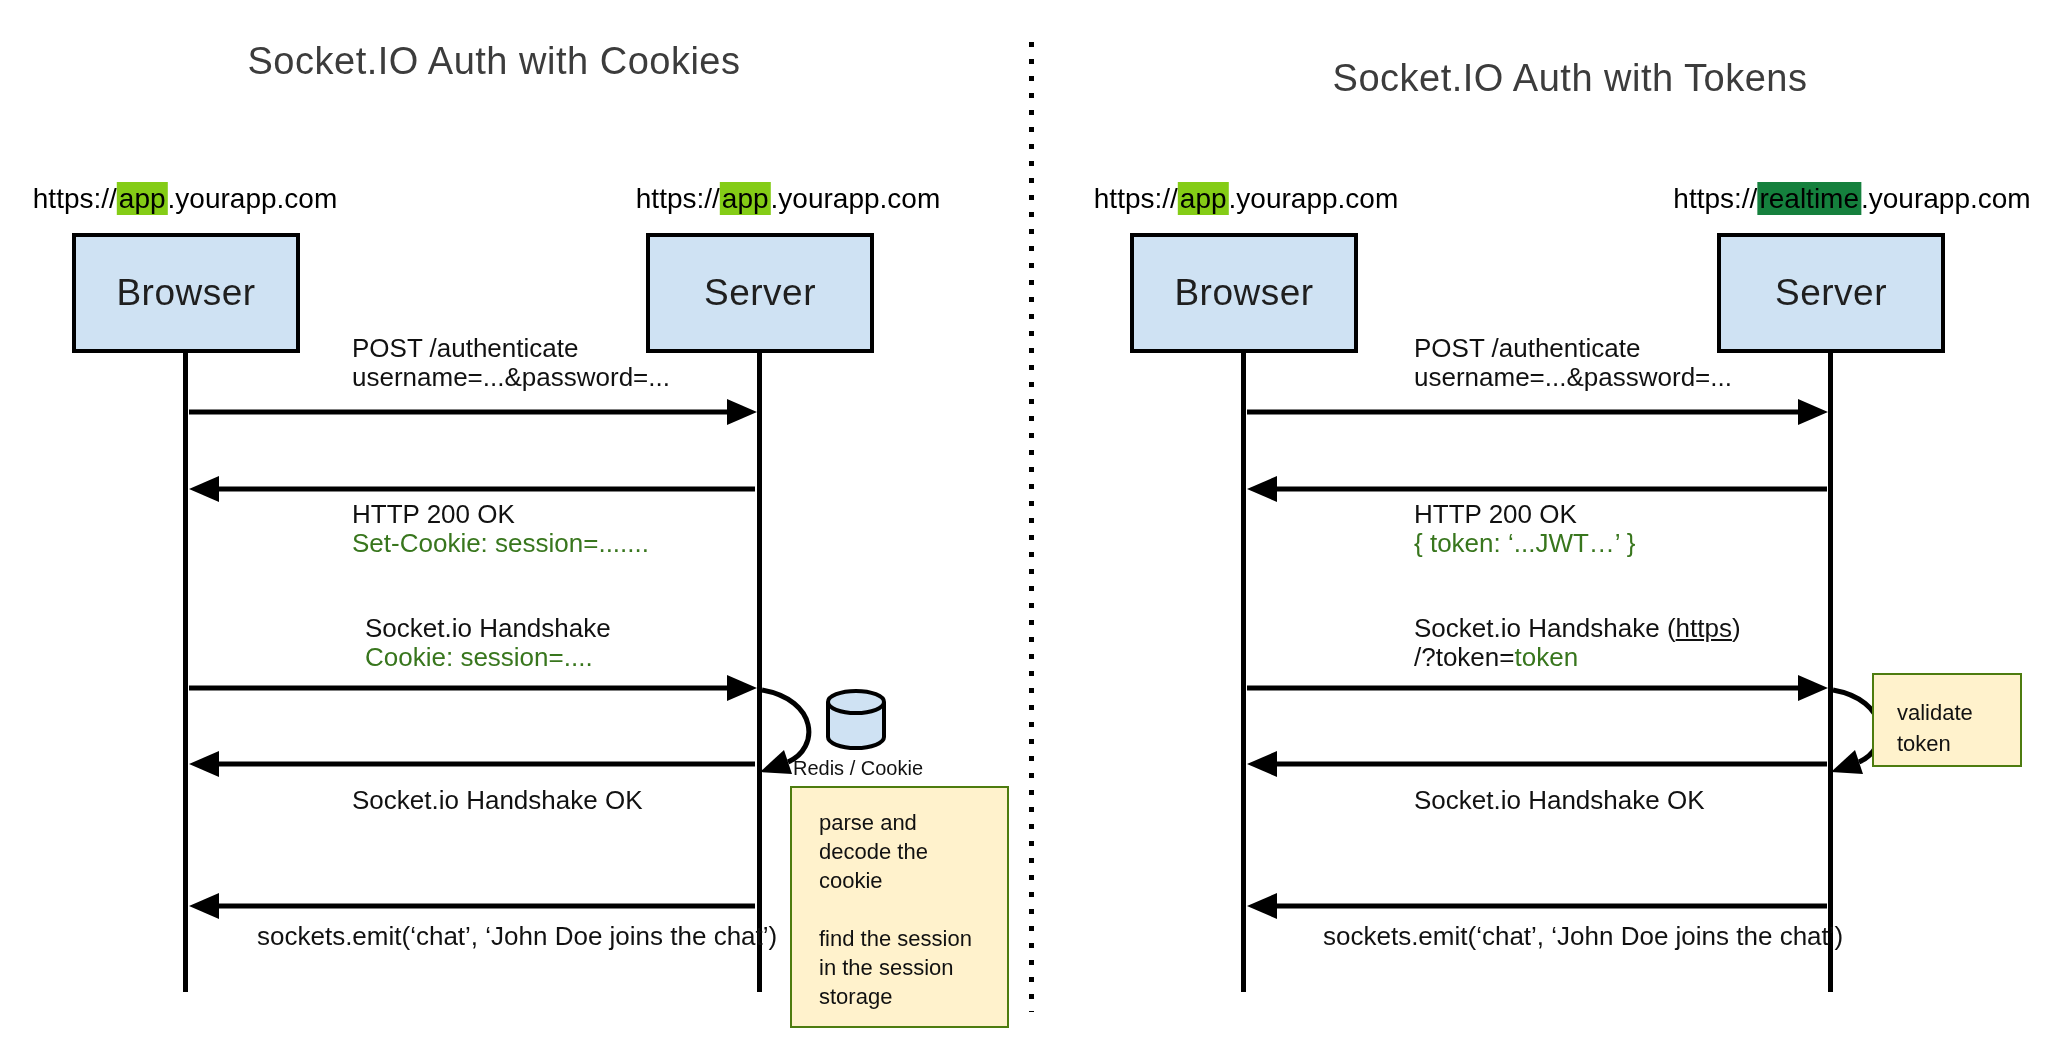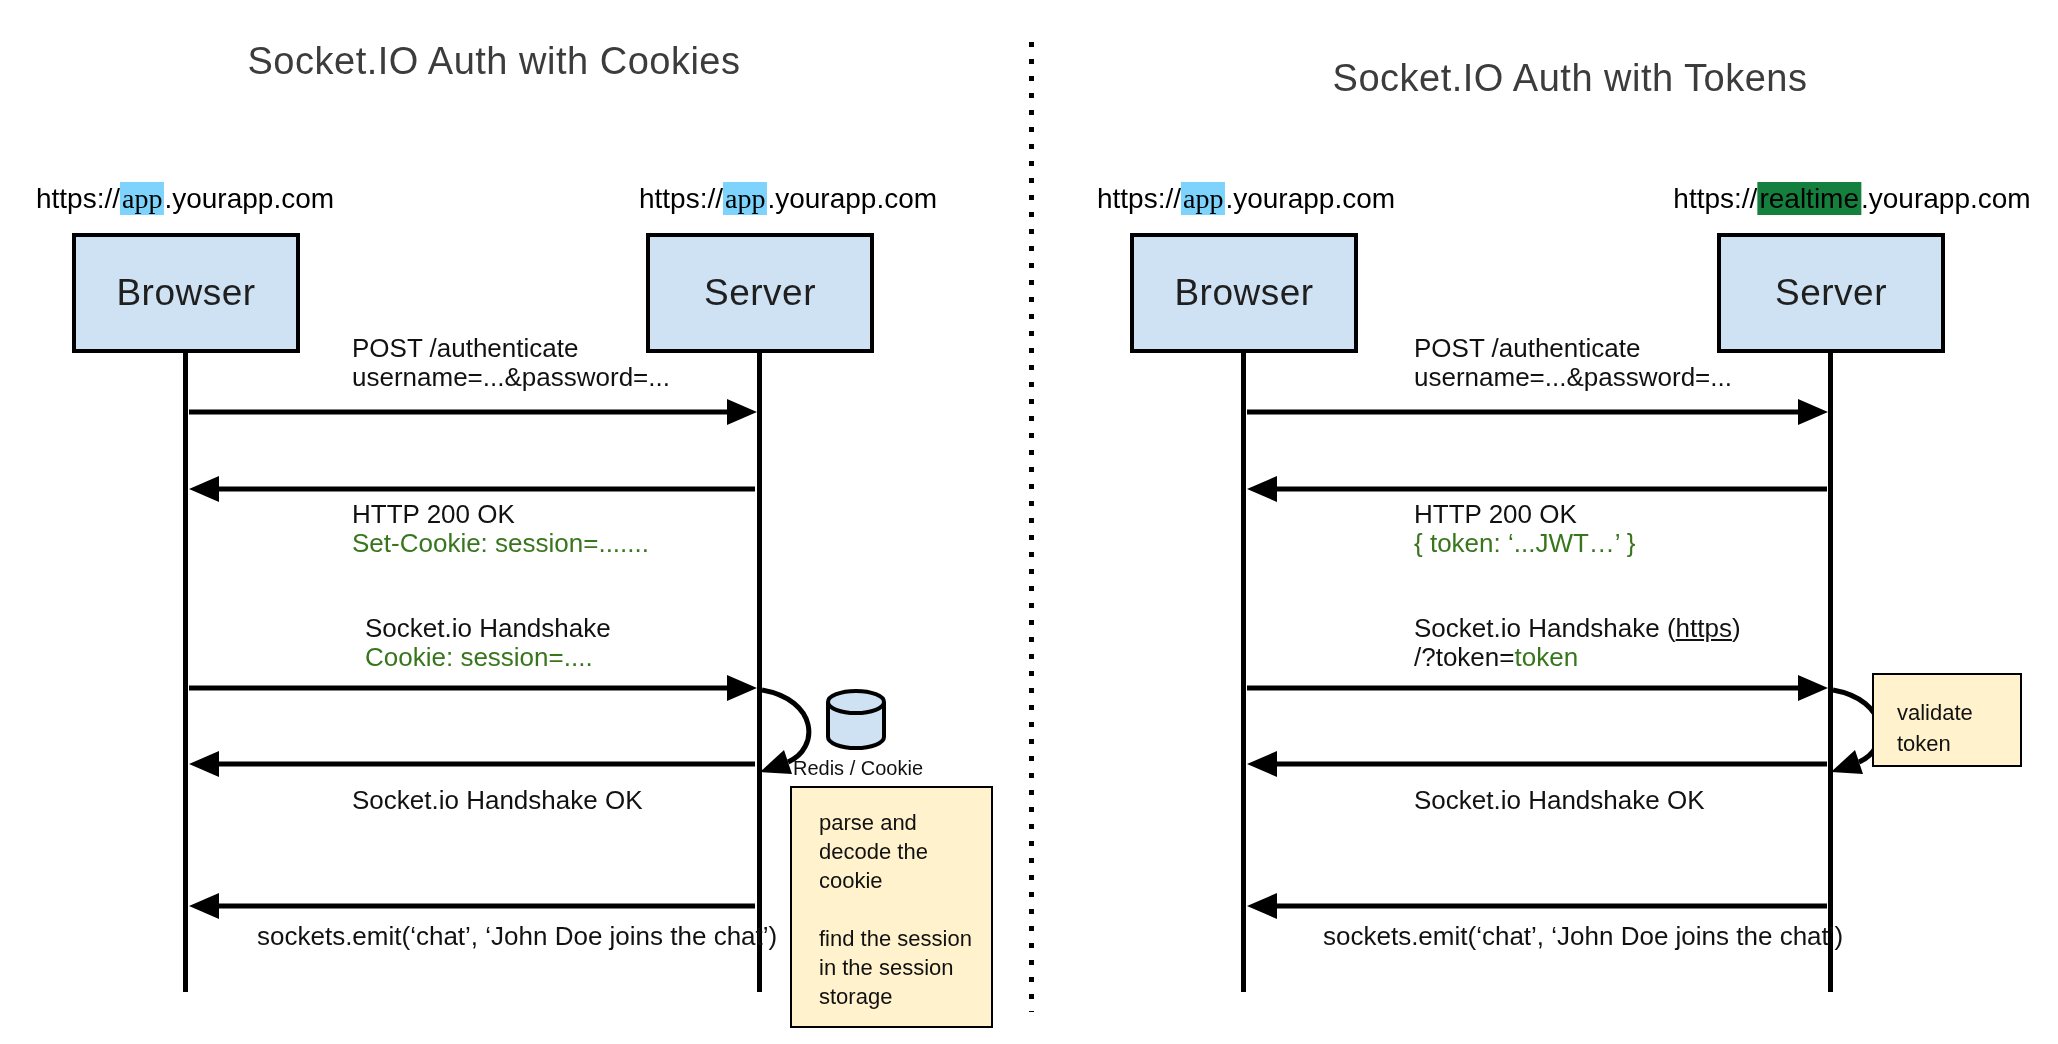--- a/index.html
+++ b/index.html
@@ -6,33 +6,33 @@
   .stage {
     position:relative; width:2058px; height:1044px; background:#ffffff;
     font-family:"Liberation Sans", sans-serif; color:#000; overflow:hidden;
   }
   .abs { position:absolute; }
   .title {
     font-size:38px; color:#3c3c3c; white-space:nowrap;
     transform:translateX(-50%); letter-spacing:0.5px;
   }
   .url { font-size:28px; white-space:nowrap; transform:translateX(-50%); }
-  .hl-blue  { background:#7dd3fc; padding:1px 2px;font-family:Liberation Serif, serif; }
+  .hl-blue  { background:#84cc16; padding:1px 2px; }
   .hl-green { background:#15803d; padding:1px 2px; }
   .actor {
     width:228px; height:120px; background:#cfe2f3; border:4px solid #000;
     box-sizing:border-box; display:flex; align-items:center; justify-content:center;
     font-size:37px; color:#1f1f1f; letter-spacing:0.5px;
   }
   .lifeline { width:5px; background:#000; }
   .msg { font-size:26px; line-height:29px; white-space:nowrap; color:#111; }
   .green { color:#38761d; }
   .ul { text-decoration:underline; }
   .note {
-    background:#fff2cc; border:2px solid #000000; box-sizing:border-box;
+    background:#fff2cc; border:2px solid #4d7c0f; box-sizing:border-box;
     font-size:22px; line-height:29px; white-space:pre; color:#111;
   }
   .dblabel { font-size:20px; white-space:nowrap; transform:translateX(-50%); color:#111; }
   .divider {
     width:5px;
     background-image:repeating-linear-gradient(to bottom, #000 0 5px, transparent 5px 17px);
   }
   svg.overlay { position:absolute; left:0; top:0; }
   svg.overlay line, svg.overlay path { stroke:#000; stroke-width:5; fill:none; }
   svg.overlay polygon { fill:#000; stroke:none; }
@@ -132,21 +132,21 @@
     <div>Socket.io Handshake</div>
     <div class="green">Cookie: session=....</div>
   </div>
 
   <div class="abs msg" style="left:352px; top:786px;">Socket.io Handshake OK</div>
 
   <div class="abs msg" style="left:257px; top:922px;">sockets.emit(‘chat’, ‘John Doe joins the chat’)</div>
 
   <div class="abs dblabel" style="left:858px; top:757px;">Redis / Cookie</div>
 
-  <div class="abs note" style="left:790px; top:786px; width:203px; height:242px; padding:20px 6px 5px 27px;">parse and
+  <div class="abs note" style="left:790px; top:786px; width:219px; height:242px; padding:20px 6px 5px 27px;">parse and
 decode the
 cookie
 
 find the session
 in the session
 storage</div>
 
   <div class="abs title" style="left:1570px; top:57px;">Socket.IO Auth with Tokens</div>
 
   <div class="abs url" style="left:1246px; top:183px;"><span>https://</span><span class="hl-blue">app</span><span>.yourapp.com</span></div>

